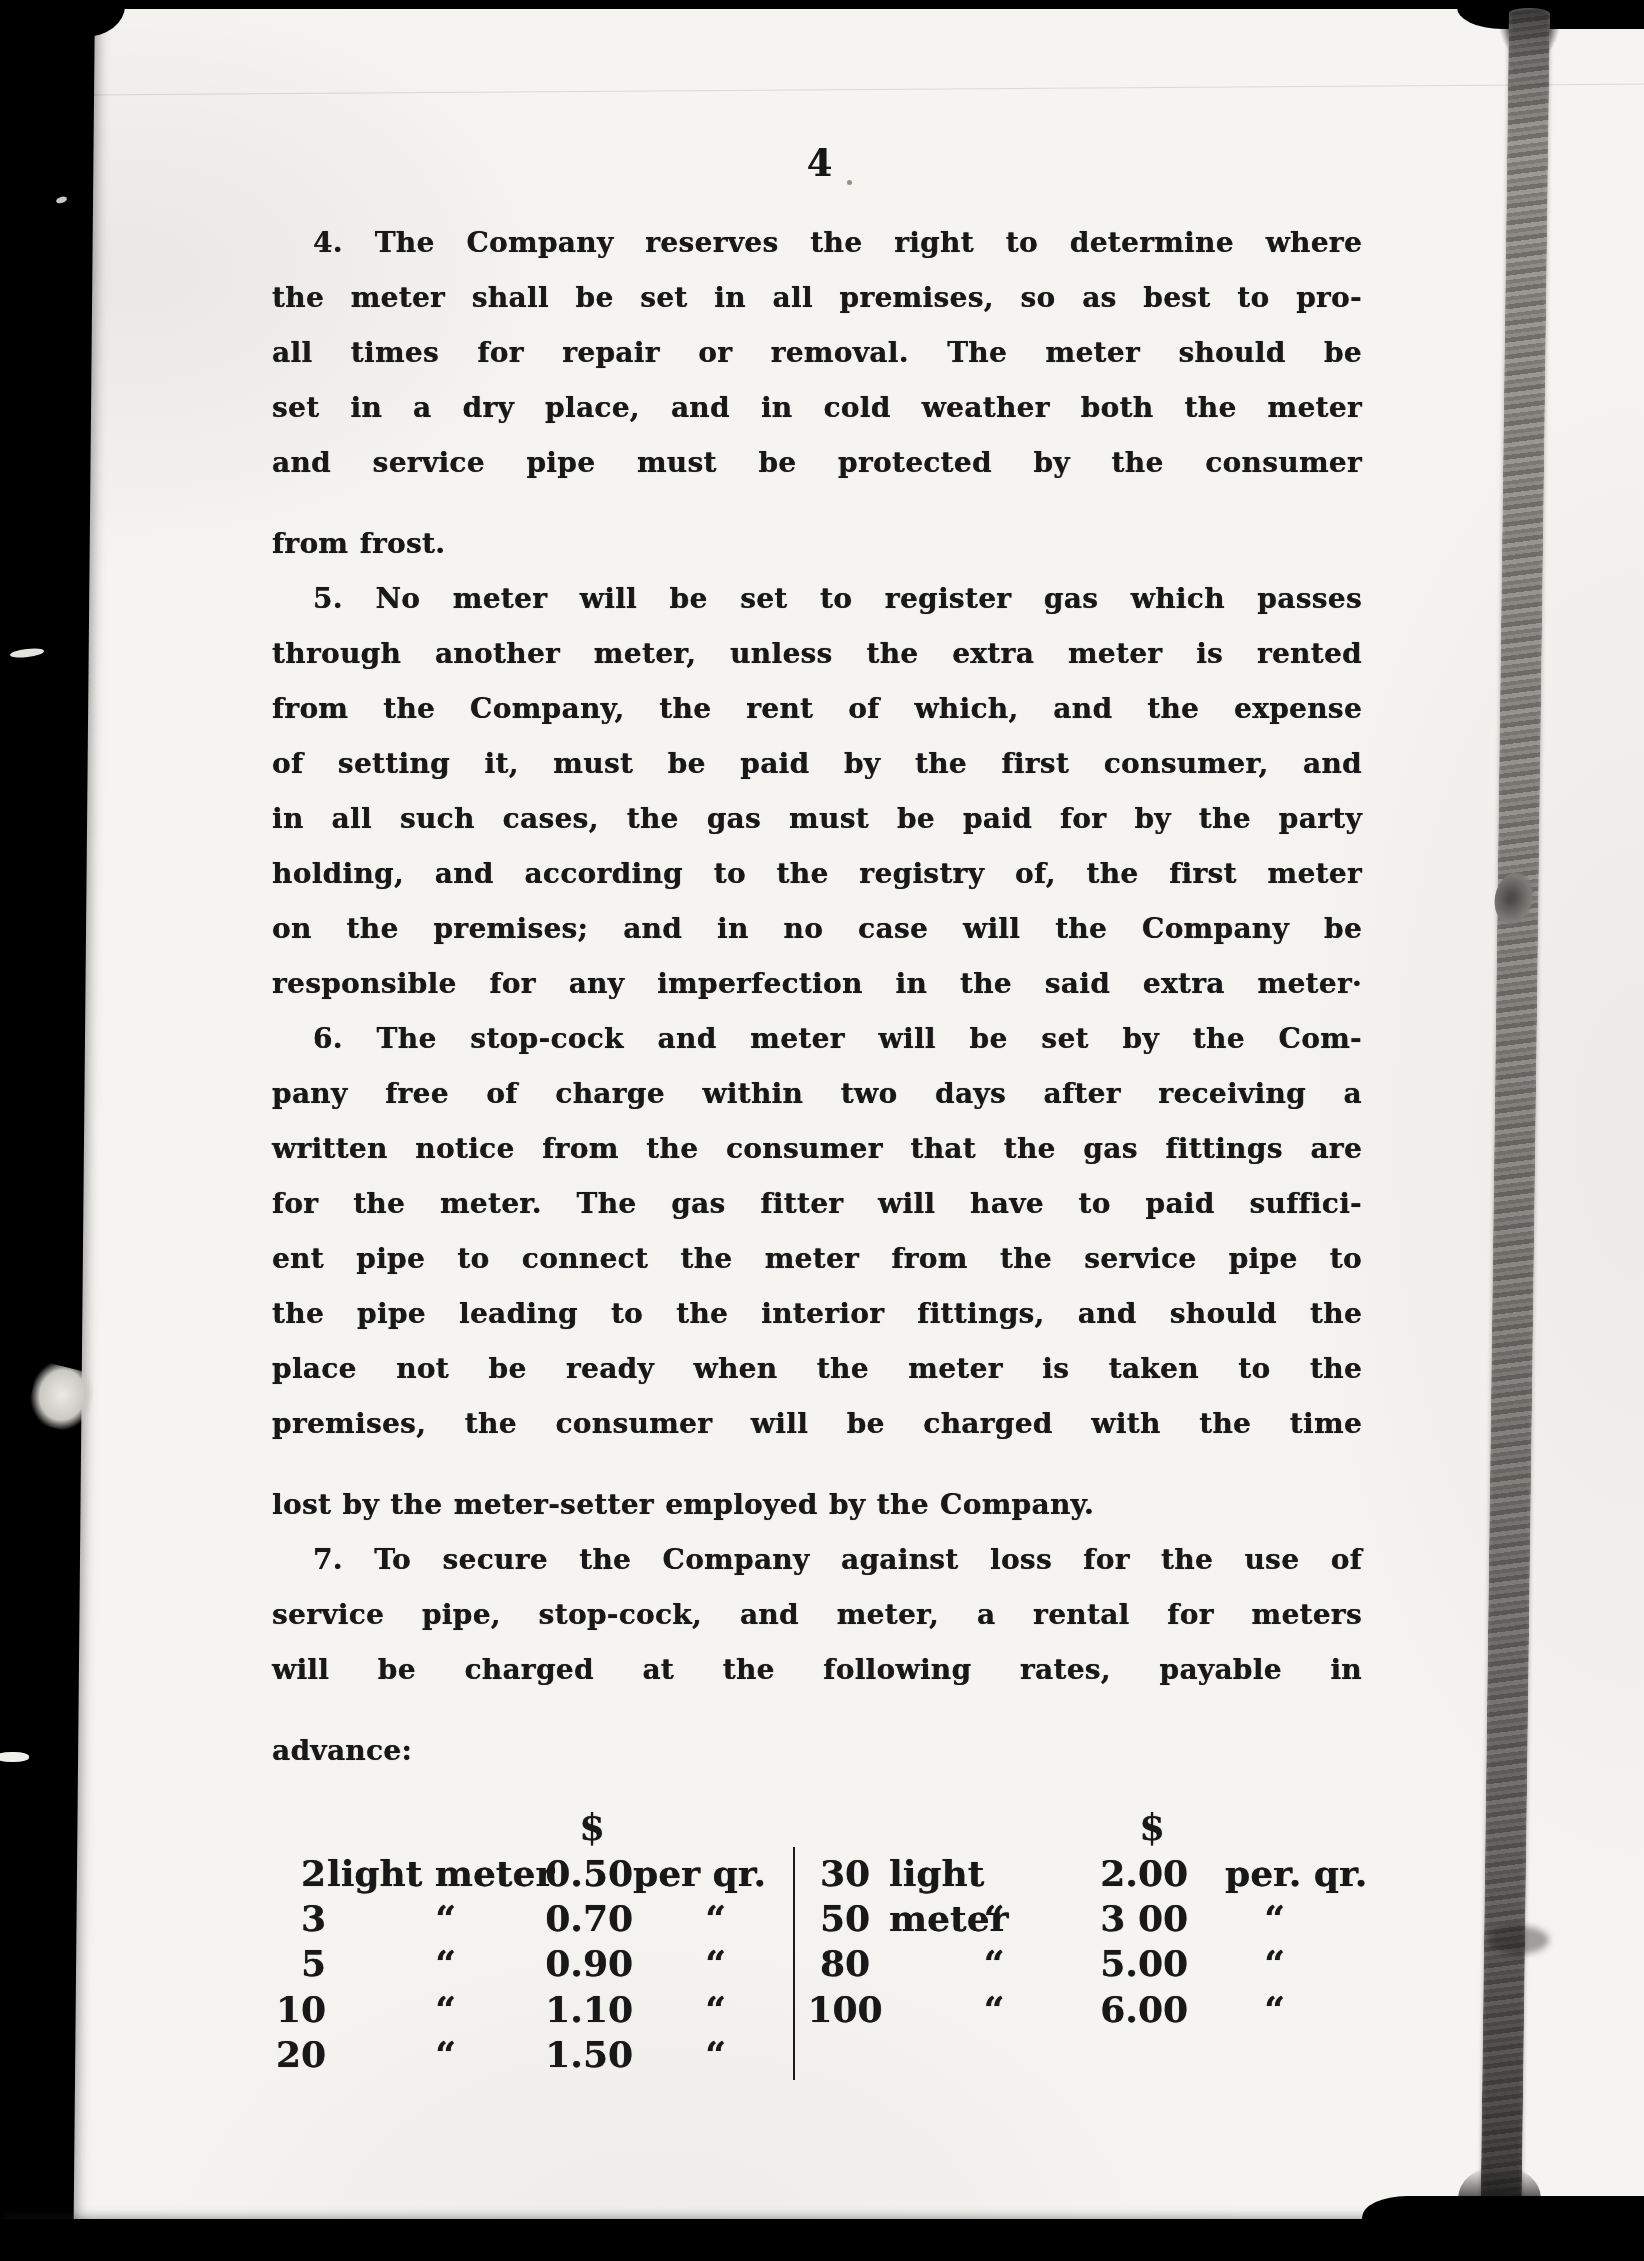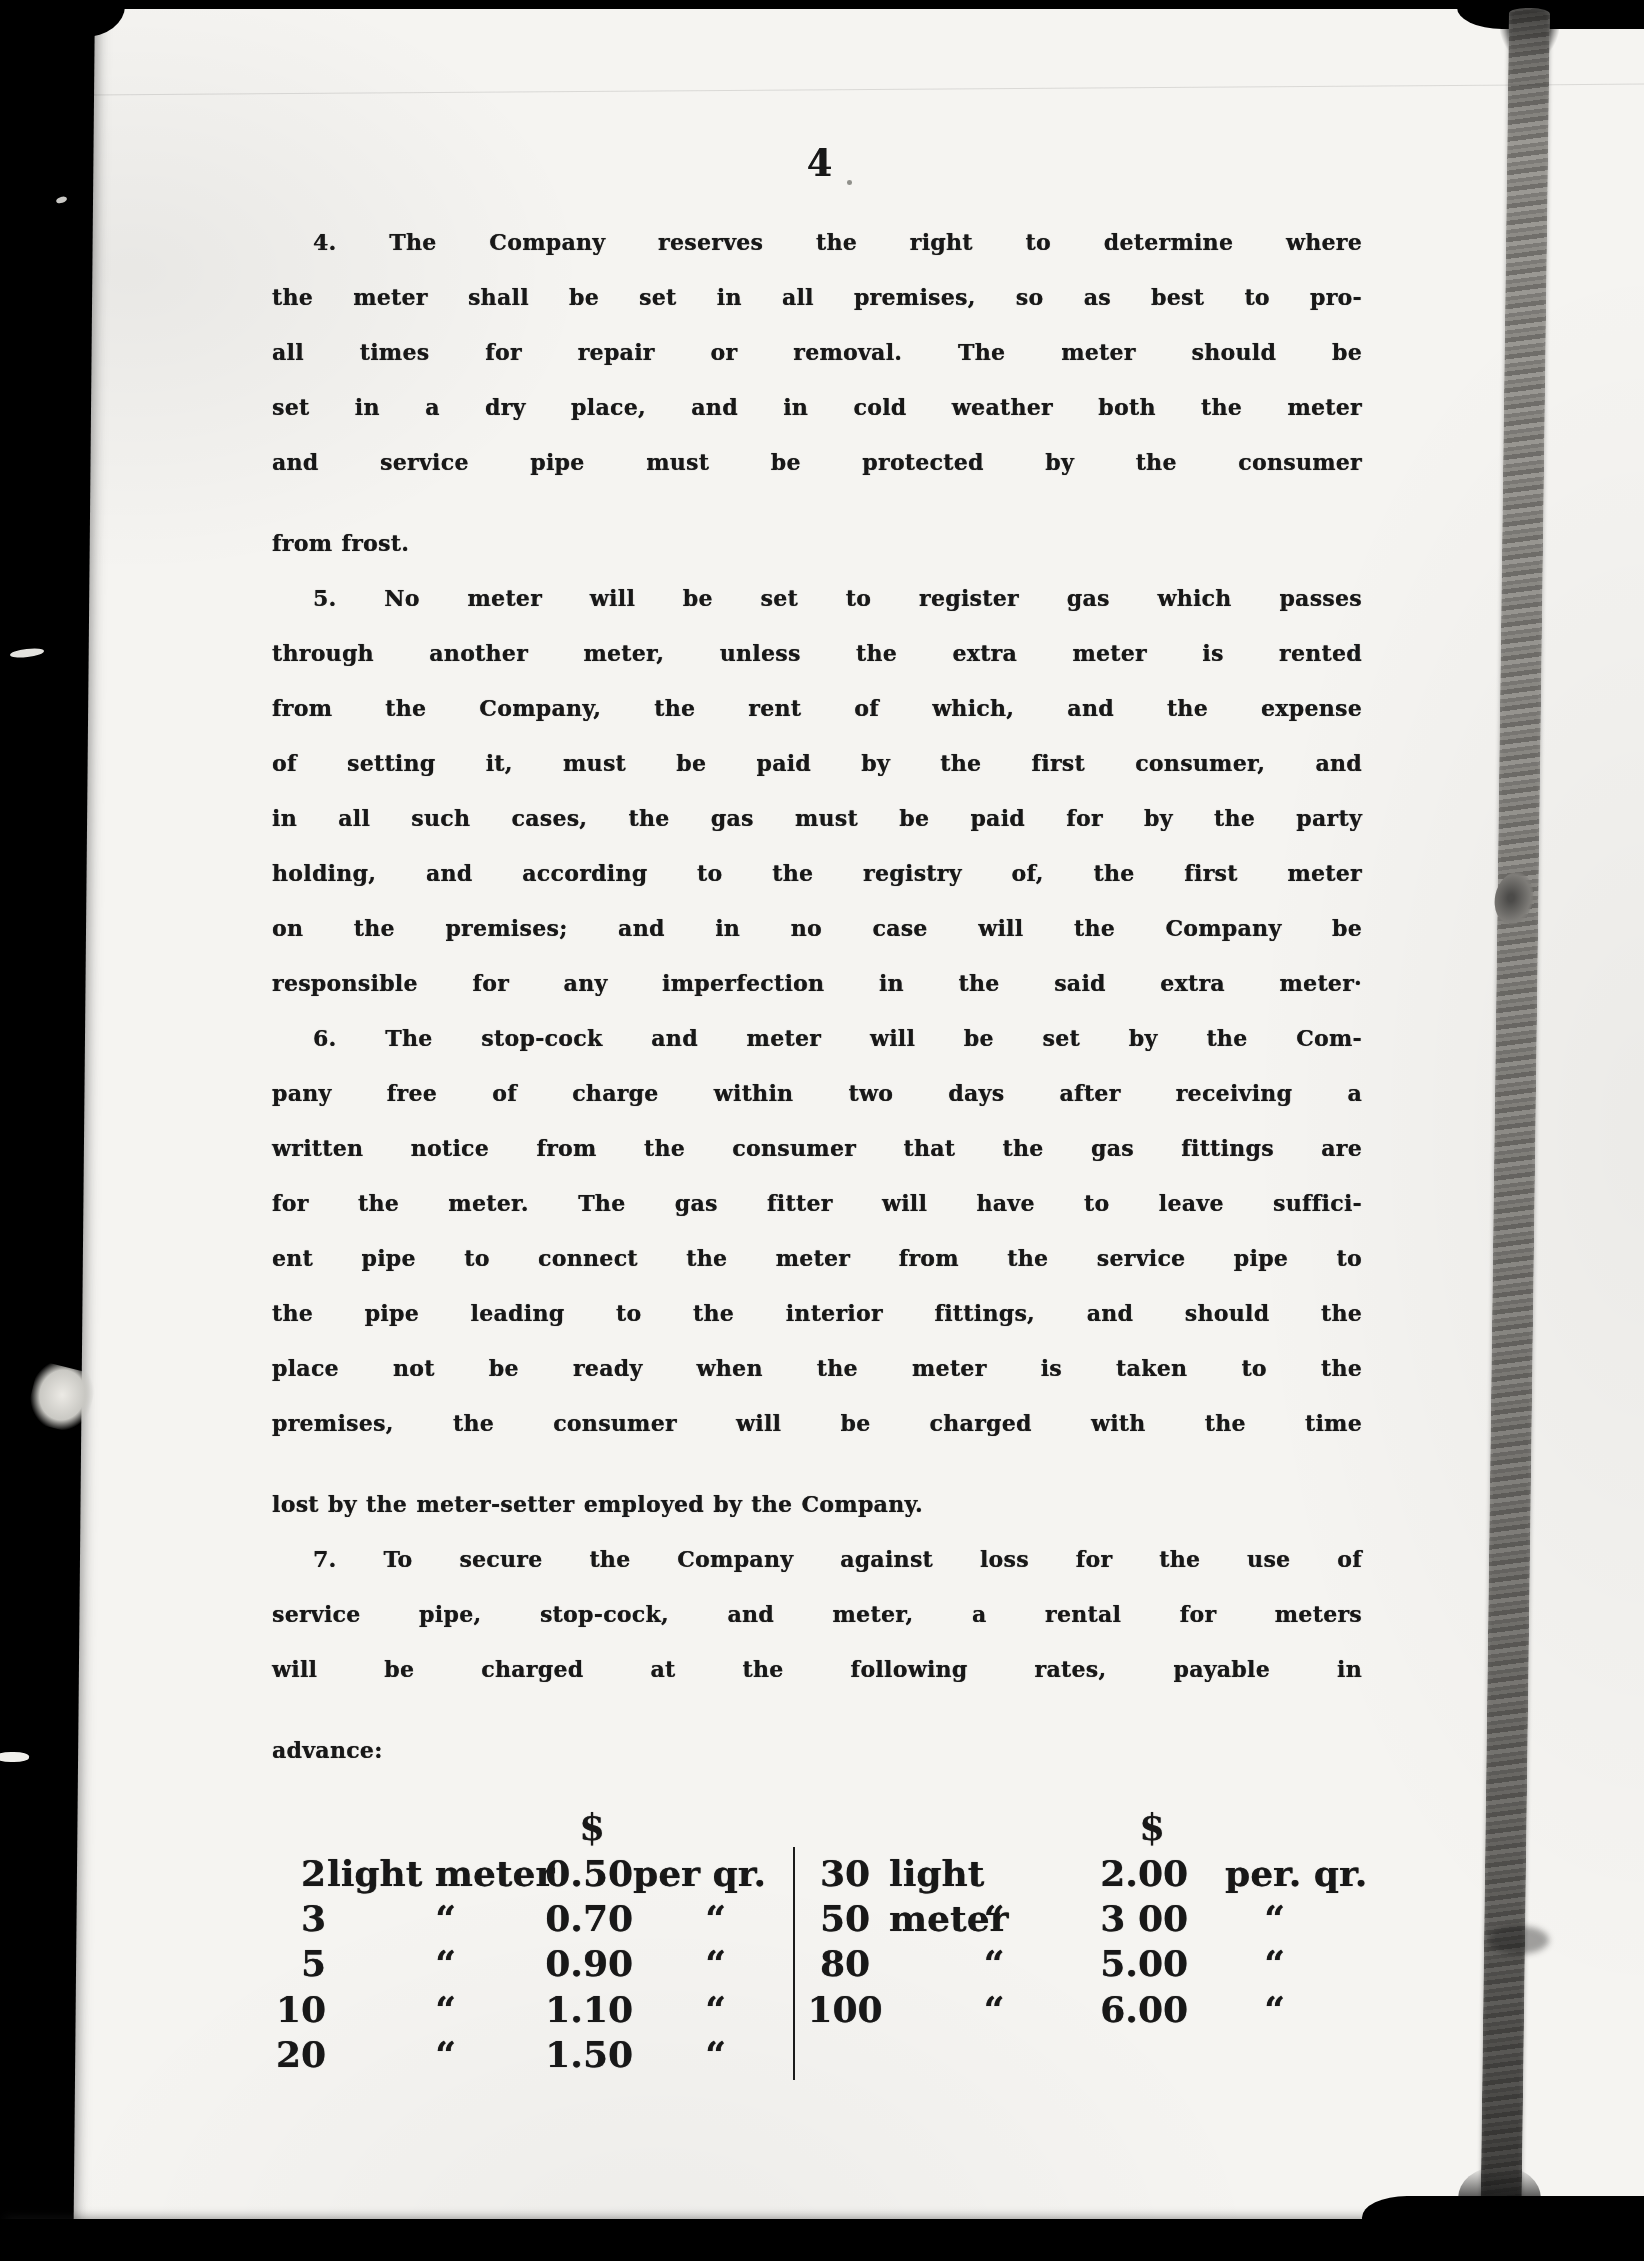--- a/index.html
+++ b/index.html
@@ -47,21 +47,21 @@
   .speck1{position:absolute;left:56px;top:197px;width:10.8px;height:5.7px;background:#c9c8c4;border-radius:50%;transform:rotate(-18deg);}
   .speck2{position:absolute;left:10.2px;top:649px;width:34px;height:7.6px;background:#e4e3df;border-radius:50%;transform:rotate(-7deg);}
   .speck3{position:absolute;left:-3.8px;top:1752px;width:33px;height:9.5px;background:#f0efeb;border-radius:45%;}
   .blob{position:absolute;left:31px;top:1367px;width:61px;height:62px;
     background:radial-gradient(ellipse at 50% 45%,#eceae5 0%,#c9c8c3 52%,rgba(0,0,0,0) 74%);transform:rotate(14deg);}
   .dot1{position:absolute;left:847px;top:180px;width:5.1px;height:4.5px;background:#90908b;border-radius:50%;}
   .scratch{position:absolute;left:90px;top:89px;width:1555px;height:1.3px;background:rgba(40,40,40,.13);transform:rotate(-0.4deg);}
   
   .page-num{position:absolute;left:797px;top:141px;width:45px;text-align:center;font-size:37px;font-weight:700;
     text-shadow:0 0 0.6px rgba(20,20,20,.65);}
-  .text-block{position:absolute;left:272px;top:215px;width:1090px;font-size:22px;font-weight:700;
+  .text-block{position:absolute;left:272px;top:215px;width:1090px;font-size:28px;font-weight:700;
     letter-spacing:0.3px;word-spacing:1.3px;text-shadow:0 0 0.8px rgba(25,25,25,.6), 0.3px 0.3px 0.5px rgba(0,0,0,.35);}
   .tline{height:55px;line-height:55px;text-align:justify;text-align-last:justify;white-space:normal;overflow:visible;}
   .tline.first{text-indent:41px;}
   .tline.short{text-align-last:left;margin-top:26px;}
   .dollar{position:absolute;top:1805px;width:46px;text-align:center;font-size:37px;font-weight:700;text-shadow:0 0 0.8px rgba(25,25,25,.6);}
   #dollar-left{left:569px;}
   #dollar-right{left:1129px;}
   .table-half{position:absolute;top:1851px;font-size:36px;font-weight:700;
     text-shadow:0 0 0.8px rgba(25,25,25,.6), 0.3px 0.3px 0.5px rgba(0,0,0,.35);}
   #table-left{left:267px;width:586px;height:236px;}
@@ -121,21 +121,21 @@
       <div class="tline">through another meter, unless the extra meter is rented</div>
       <div class="tline">from the Company, the rent of which, and the expense</div>
       <div class="tline">of setting it, must be paid by the first consumer, and</div>
       <div class="tline">in all such cases, the gas must be paid for by the party</div>
       <div class="tline">holding, and according to the registry of, the first meter</div>
       <div class="tline">on the premises;  and in no case will the Company be</div>
       <div class="tline">responsible for any imperfection in the said extra meter·</div>
       <div class="tline first">6. The stop-cock and meter will be set by the Com-</div>
       <div class="tline">pany free of charge within two days after receiving a</div>
       <div class="tline">written notice from the consumer that the gas fittings are</div>
-      <div class="tline">for the meter.  The gas fitter will have to leave suffici-</div>
+      <div class="tline">for the meter.  The gas fitter will have to paid suffici-</div>
       <div class="tline">ent pipe to connect the meter from the service pipe to</div>
       <div class="tline">the pipe leading to the interior fittings, and should the</div>
       <div class="tline">place not be ready when the meter is taken to the</div>
       <div class="tline">premises, the consumer will be charged with the time</div>
       <div class="tline short">lost by the meter-setter employed by the Company.</div>
       <div class="tline first">7. To secure the Company against loss for the use of</div>
       <div class="tline">service pipe, stop-cock, and meter, a rental for meters</div>
       <div class="tline">will be charged at the following rates, payable in</div>
       <div class="tline short">advance:</div>
     </div>

